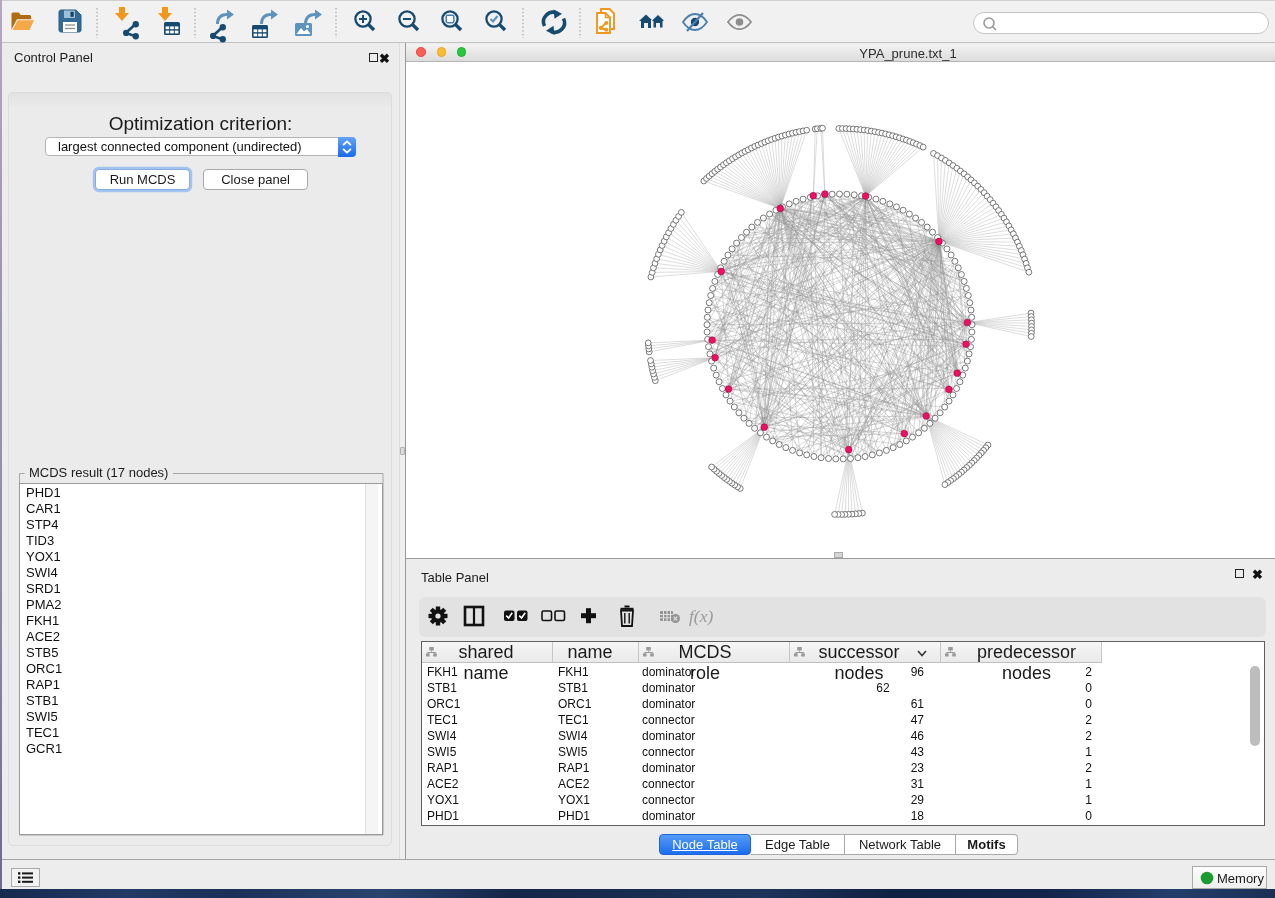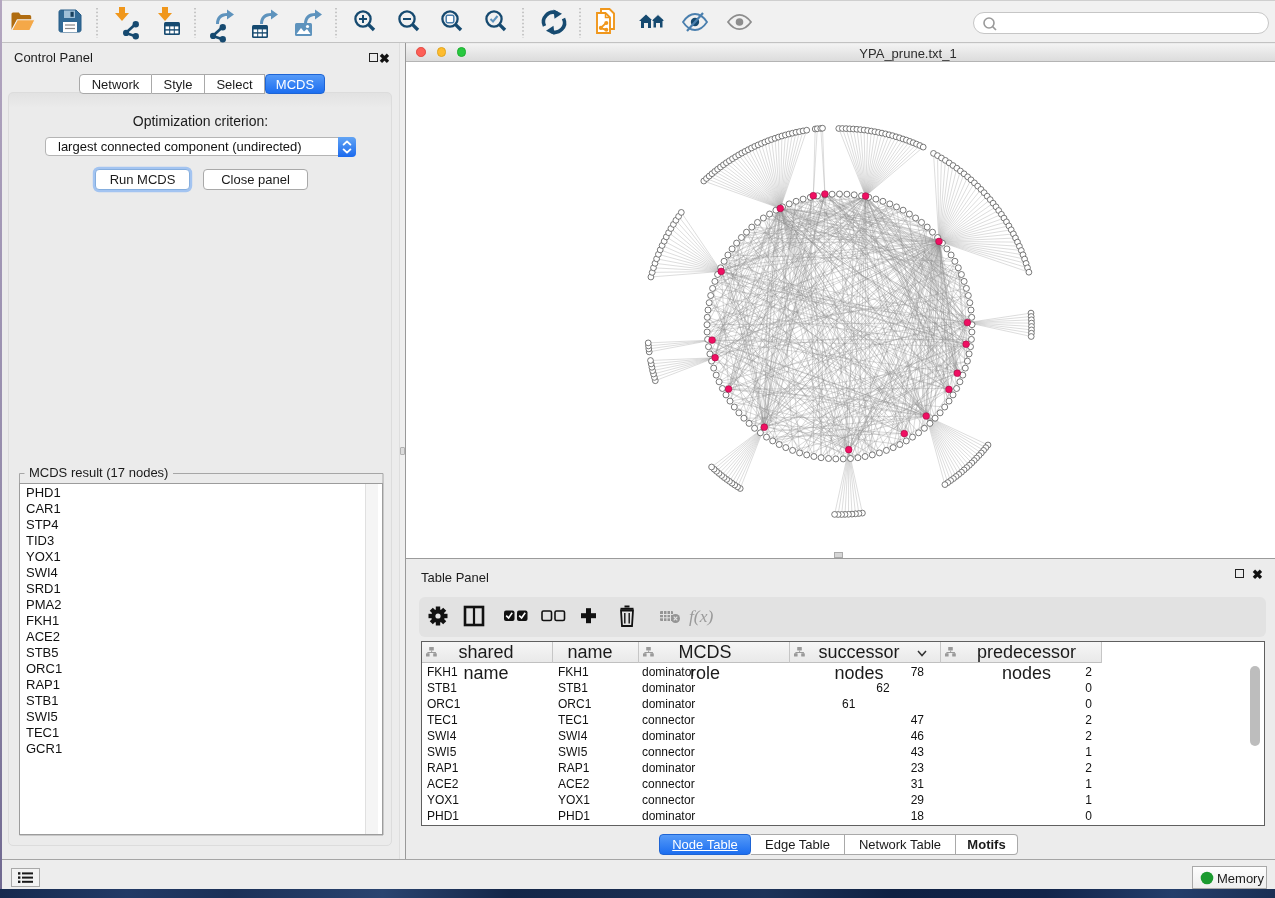--- a/index.html
+++ b/index.html
@@ -20,21 +20,21 @@
   #cp-title { left:12px; top:7px; font-size:13px; color:#1c1c1c; }
   .float-ico { width:8.5px; height:8.5px; border:1.3px solid #222; background:transparent; }
   .panel-x { font-size:12px; color:#111; font-weight:bold; }
   #cp-tabs { left:77px; top:31px; height:20px; display:flex; }
   .cptab { height:20px; border:1px solid #a9a9a9; border-left:none; background:#fff; color:#1a1a1a;
     font-size:13px; display:flex; align-items:center; justify-content:center; }
   .cptab.first { border-left:1px solid #a9a9a9; border-radius:4px 0 0 4px; }
   .cptab.sel { background:linear-gradient(#559af8,#1c6ef0); color:#fff; border:1px solid #1e64d4; border-radius:4px; }
   #cp-content { left:6px; top:49px; width:384px; height:754px; border-radius:5px;
     background:linear-gradient(#e2e2e2, #ebebeb 15px); border:1px solid #dcdcdc; }
-  #opt-label { left:0; top:70px; width:397px; text-align:center; font-size:14px; color:#1b1b1b; }
+  #opt-label { left:0; top:70px; width:397px; text-align:center; font-size:19px; color:#1b1b1b; }
   #dropdown { left:43px; top:94px; width:311px; height:19px; background:#fff; border:1px solid #b4b4b4;
     border-radius:4px; font-size:13px; color:#111; line-height:17px; padding-left:12px; }
   #dd-btn { right:-1px; top:-1.5px; width:18px; height:20.5px; border-radius:0 4px 4px 0;
     background:linear-gradient(#62a4f4,#1a69ee); }
   .btn { height:21px; background:#fff; border:1px solid #a9a9a9; border-radius:4px; font-size:13px;
     color:#1b1b1b; display:flex; align-items:center; justify-content:center; }
   #btn-run { left:93px; top:126px; width:95px; border-color:#85aede; box-shadow:0 0 0 2.2px rgba(115,170,245,.6); }
   #btn-close { left:201px; top:126px; width:105px; }
   #fieldset { left:16px; top:429px; width:366px; height:365px; }
   #fs-legend { position:absolute; left:8px; top:-7px; background:transparent; padding:0 3px; font-size:13px; color:#1b1b1b; }
@@ -217,26 +217,20 @@
         <line x1="12.6" y1="12.6" x2="16" y2="16" stroke="#9a9a9a" stroke-width="1.6"></line>
       </svg>
     </div>
   </div>
 
   <div class="abs" id="cpanel">
     <div class="abs" id="cp-title">Control Panel</div>
     <div class="abs float-ico" style="left:367px; top:10px;"></div>
     <div class="abs panel-x" style="left:377px; top:8px; font-size:13px;">✖</div>
     <div class="abs" id="cp-content"></div>
-    <div class="abs" id="cp-tabs">
-      <div class="cptab first" style="width:73px;">Network</div>
-      <div class="cptab" style="width:53px;">Style</div>
-      <div class="cptab" style="width:60px;">Select</div>
-      <div class="cptab sel" style="width:60px;">MCDS</div>
-    </div>
     <div class="abs" id="opt-label">Optimization criterion:</div>
     <div class="abs" id="dropdown">largest connected component (undirected)
       <div class="abs" id="dd-btn"><svg width="18" height="20" viewBox="0 0 18 20">
           <g stroke="#fff" stroke-width="1.9" fill="none" stroke-linecap="round" stroke-linejoin="round">
             <path d="M5.6 7.6 L9 4.4 L12.4 7.6"></path>
             <path d="M5.6 12.4 L9 15.6 L12.4 12.4"></path>
           </g>
         </svg></div>
     </div>
     <div class="abs btn" id="btn-run">Run MCDS</div>
@@ -675,31 +669,31 @@
         <div class="hlabel" style="left:243px; width:80px;">MCDS role</div>
         <div class="hlabel" style="left:385px; width:104px;">successor nodes</div>
         <svg width="10" height="7" viewBox="0 0 10 7" style="position:absolute;left:495px;top:8px">
           <path d="M1 1 L5 5.5 L9 1" fill="none" stroke="#333" stroke-width="1.5"></path>
         </svg>
         <div class="hlabel" style="left:530px; width:149px;">predecessor nodes</div>
       </div>
       <div class="trow" style="left:5px; top:22px; width:120px;">FKH1</div>
       <div class="trow" style="left:136px; top:22px; width:75px;">FKH1</div>
       <div class="trow" style="left:220px; top:22px; width:140px;">dominator</div>
-      <div class="trow" style="left:420px; top:22px; width:82px; text-align:right;">78</div>
+      <div class="trow" style="left:420px; top:22px; width:82px; text-align:right;">96</div>
       <div class="trow" style="left:590px; top:22px; width:80px; text-align:right;">2</div>
       <div class="trow" style="left:5px; top:38px; width:120px;">STB1</div>
       <div class="trow" style="left:136px; top:38px; width:75px;">STB1</div>
       <div class="trow" style="left:220px; top:38px; width:140px;">dominator</div>
       <div class="trow" style="left:420px; top:38px; width:82px; text-align:center;">62</div>
       <div class="trow" style="left:590px; top:38px; width:80px; text-align:right;">0</div>
       <div class="trow" style="left:5px; top:54px; width:120px;">ORC1</div>
       <div class="trow" style="left:136px; top:54px; width:75px;">ORC1</div>
       <div class="trow" style="left:220px; top:54px; width:140px;">dominator</div>
-      <div class="trow" style="left:420px; top:54px; width:82px; text-align:left;">61</div>
+      <div class="trow" style="left:420px; top:54px; width:82px; text-align:right;">61</div>
       <div class="trow" style="left:590px; top:54px; width:80px; text-align:right;">0</div>
       <div class="trow" style="left:5px; top:70px; width:120px;">TEC1</div>
       <div class="trow" style="left:136px; top:70px; width:75px;">TEC1</div>
       <div class="trow" style="left:220px; top:70px; width:140px;">connector</div>
       <div class="trow" style="left:420px; top:70px; width:82px; text-align:right;">47</div>
       <div class="trow" style="left:590px; top:70px; width:80px; text-align:right;">2</div>
       <div class="trow" style="left:5px; top:86px; width:120px;">SWI4</div>
       <div class="trow" style="left:136px; top:86px; width:75px;">SWI4</div>
       <div class="trow" style="left:220px; top:86px; width:140px;">dominator</div>
       <div class="trow" style="left:420px; top:86px; width:82px; text-align:right;">46</div>

